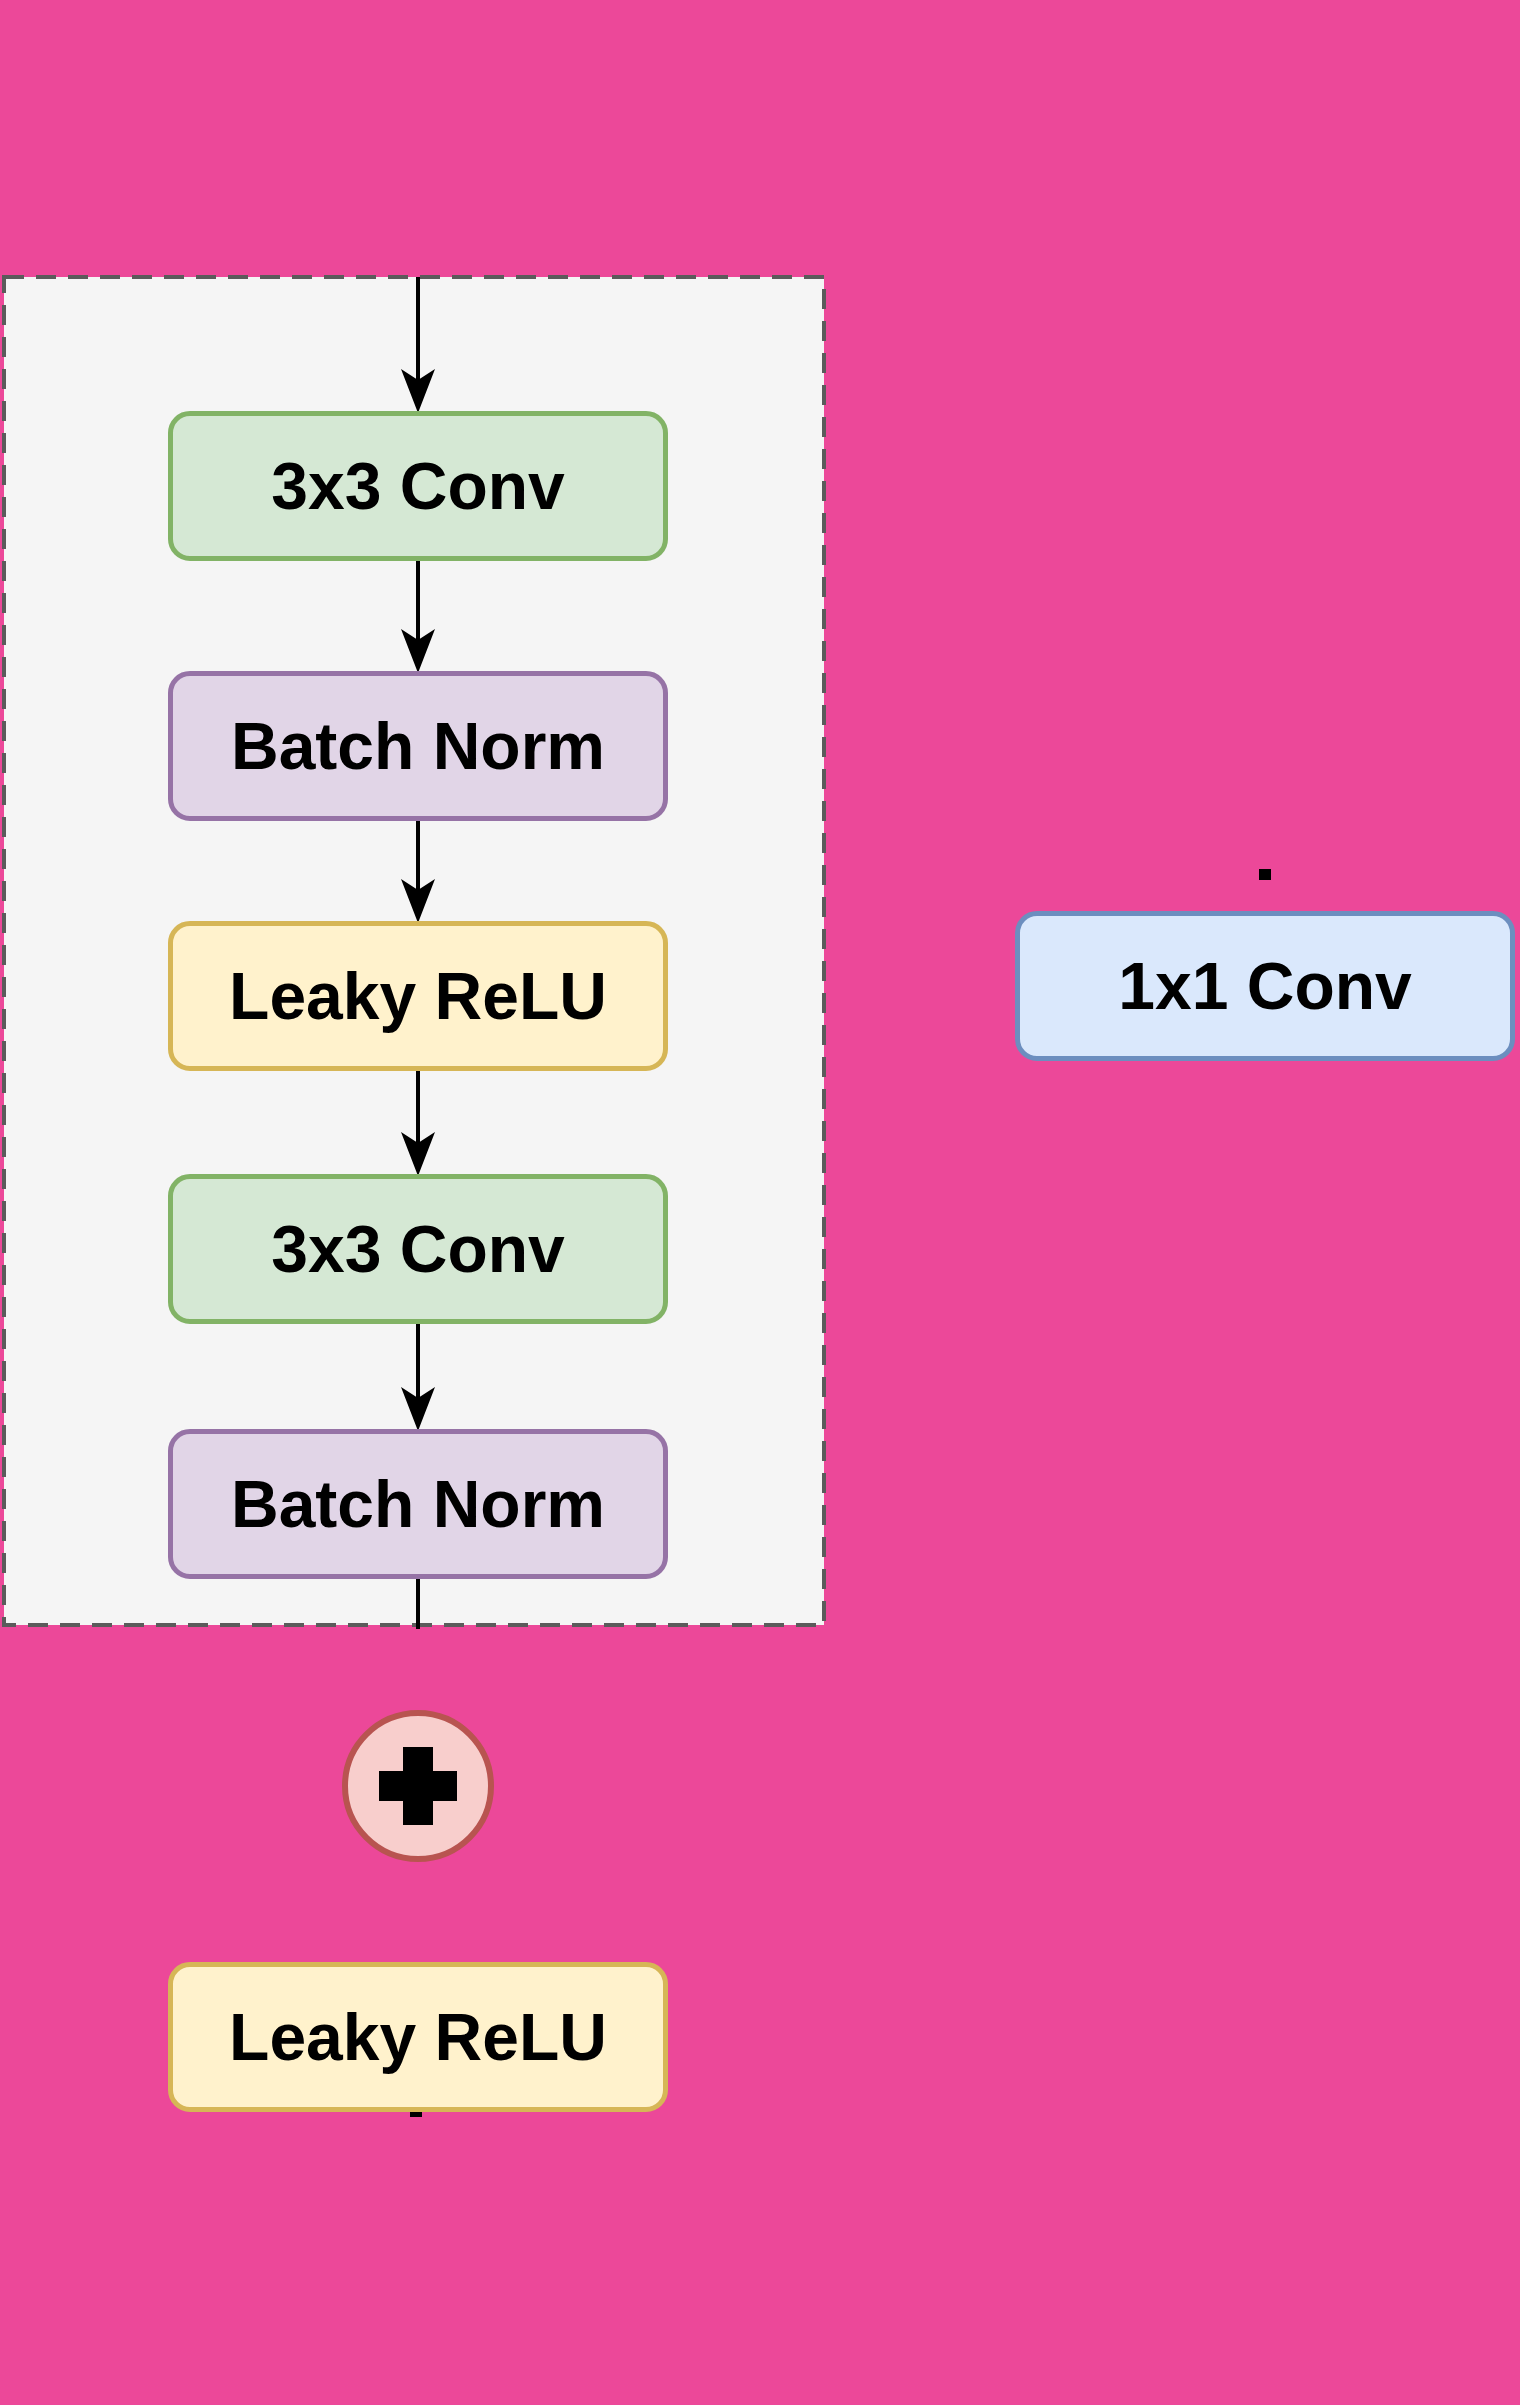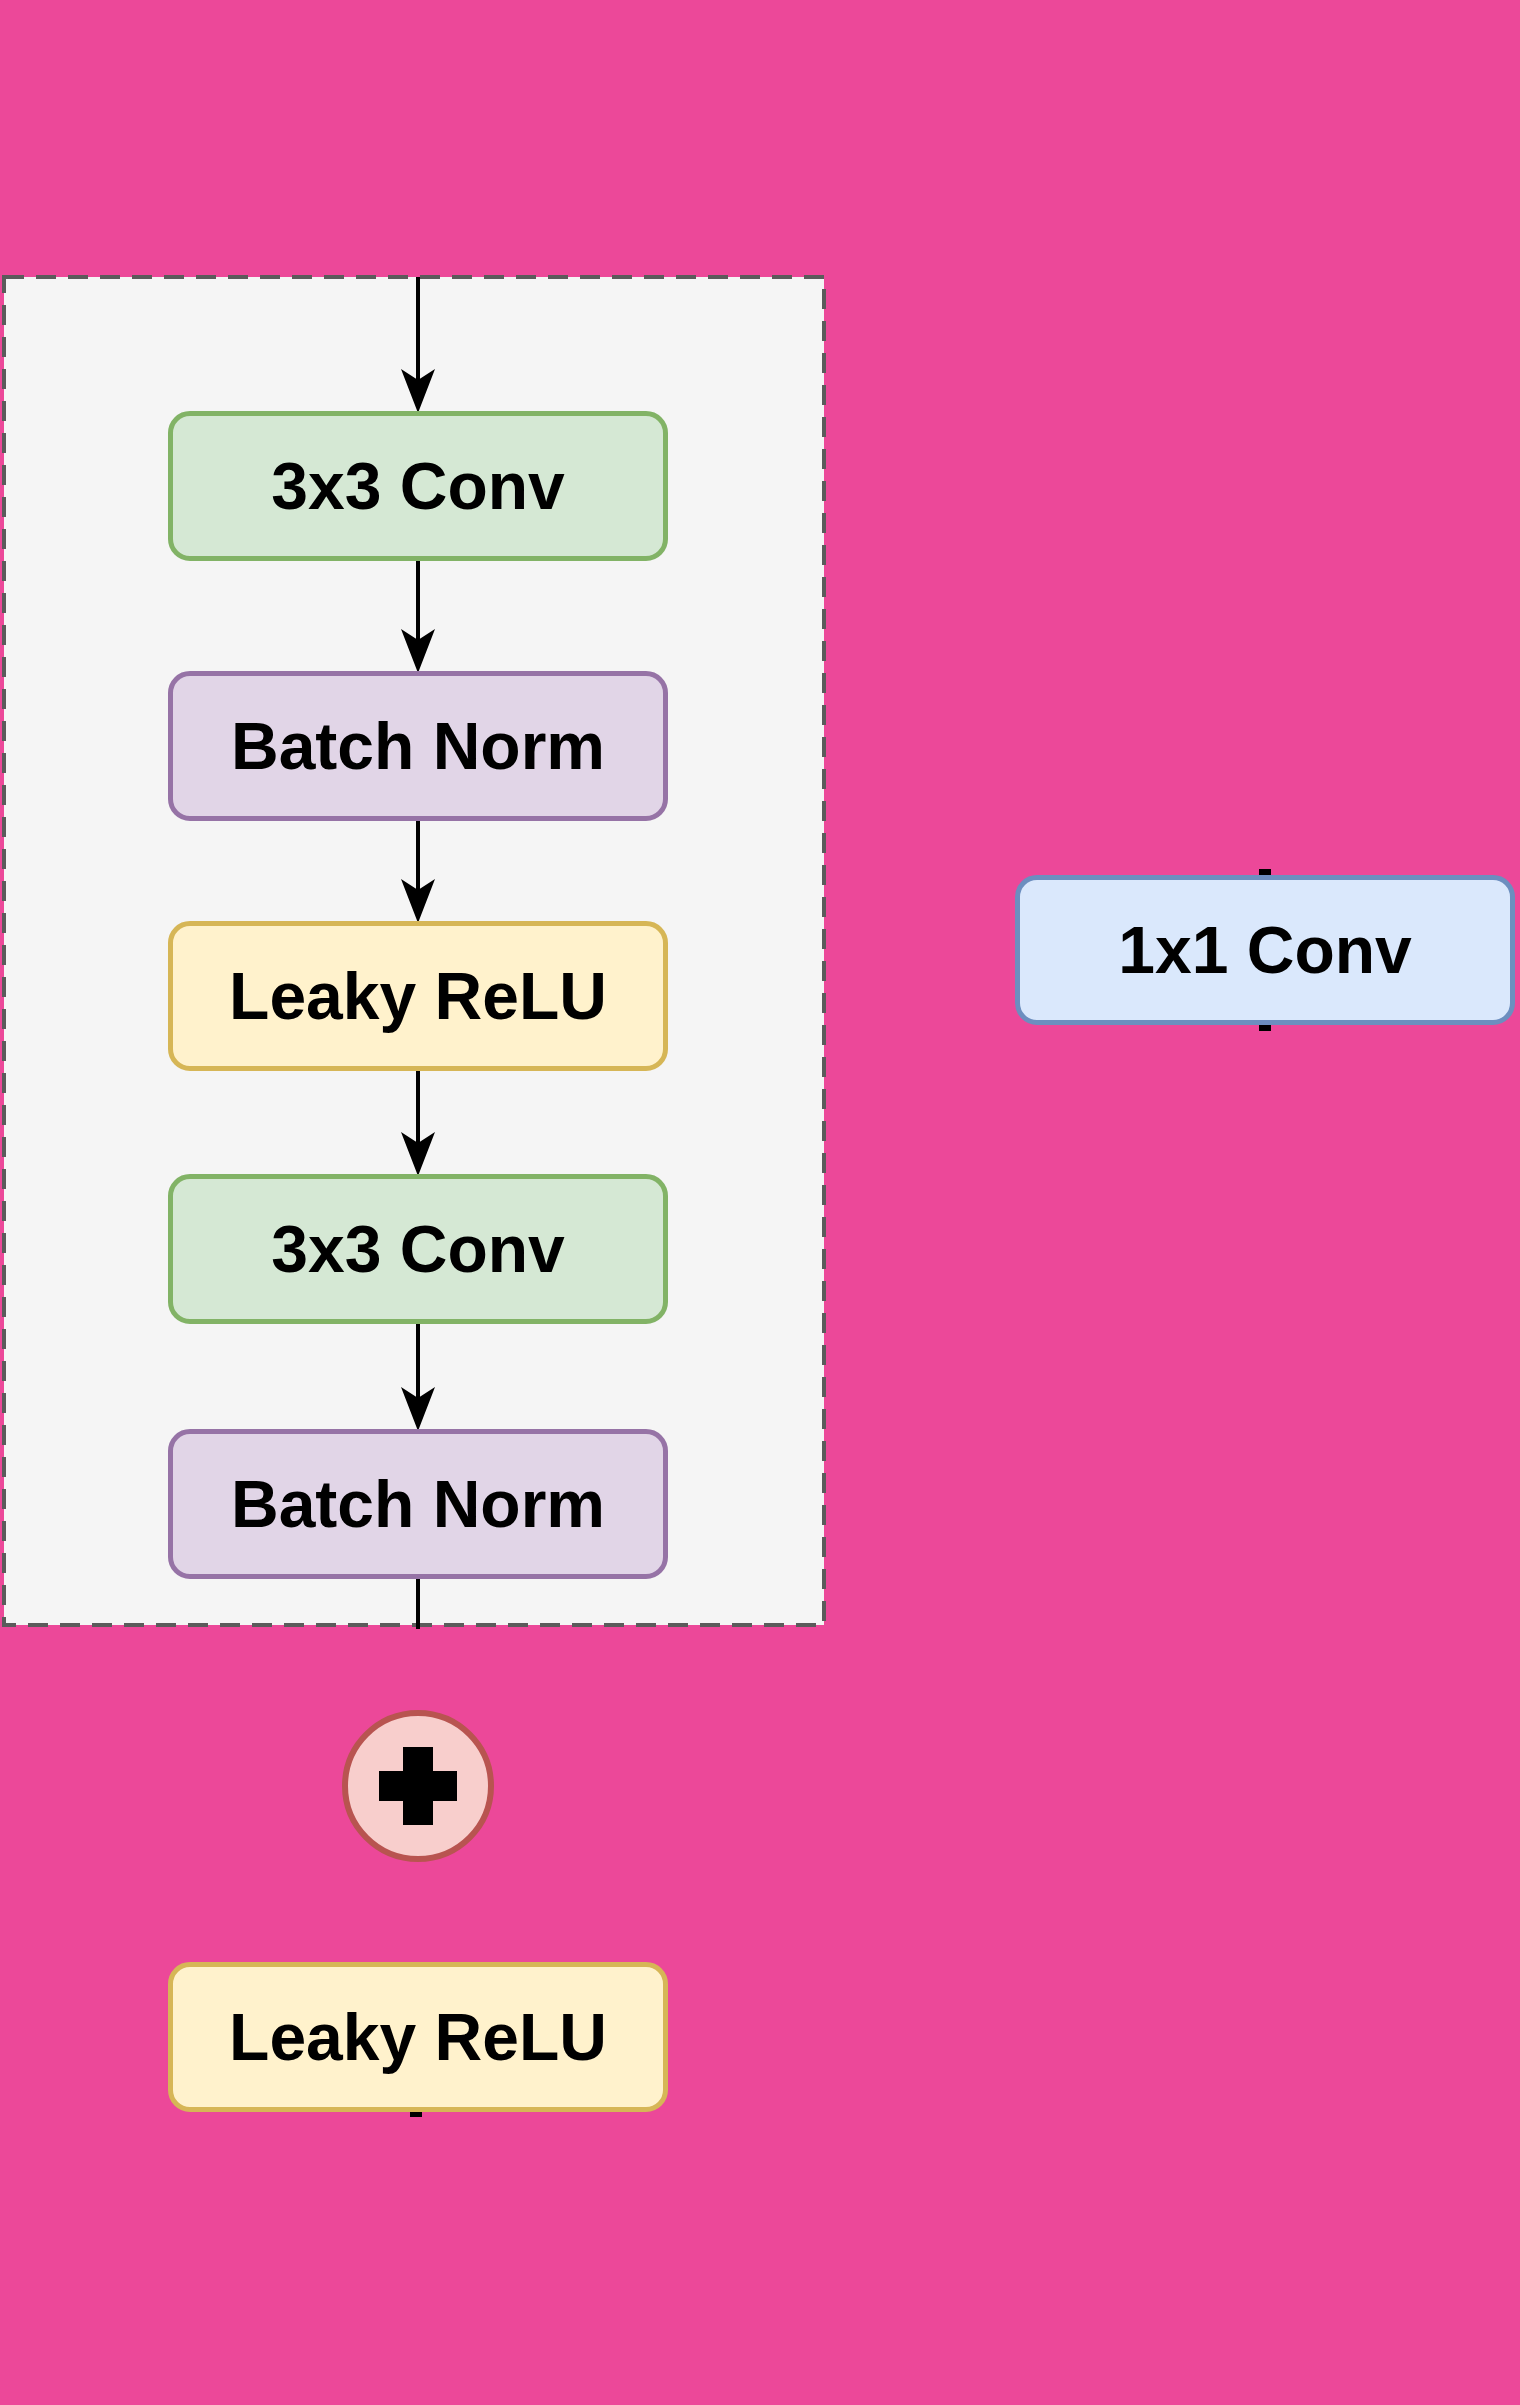--- a/index.html
+++ b/index.html
@@ -126,21 +126,21 @@
   </div>
 
   <div class="node" id="node-conv3x3-b" style="background-color: rgb(213, 232, 212); border-color: rgb(130, 179, 102); color: rgb(0, 0, 0);">
     <span>3x3 Conv</span>
   </div>
 
   <div class="node" id="node-bn-b" style="background-color: rgb(225, 213, 231); border-color: rgb(150, 115, 166); color: rgb(0, 0, 0);">
     <span>Batch Norm</span>
   </div>
 
-  <div class="node" id="node-conv1x1" style="background-color: rgb(218, 232, 252); border-color: rgb(108, 142, 191); color: rgb(0, 0, 0);">
+  <div class="node" id="node-conv1x1" style="background-color: rgb(218, 232, 252); border-color: rgb(108, 142, 191); color: rgb(0, 0, 0); margin-top: 36px;">
     <span>1x1 Conv</span>
   </div>
 
   <div id="node-add" style="background-color: rgb(248, 206, 204); border-color: rgb(184, 84, 80);">
     <span class="plus-bar h" style="background-color: rgb(0, 0, 0);"></span>
     <span class="plus-bar v" style="background-color: rgb(0, 0, 0);"></span>
   </div>
 
   <div class="node" id="node-lrelu-b" style="background-color: rgb(255, 242, 204); border-color: rgb(214, 182, 86); color: rgb(0, 0, 0);">
     <span>Leaky ReLU</span>

